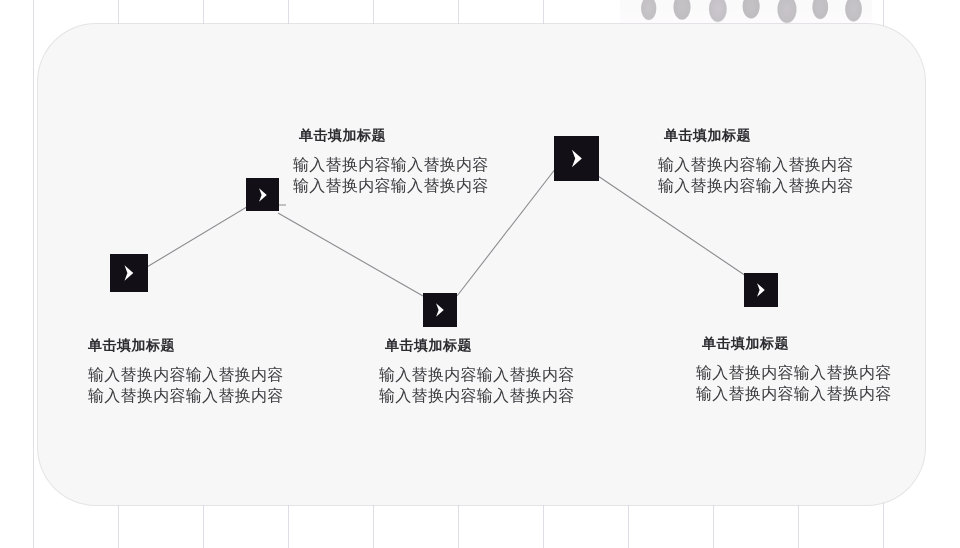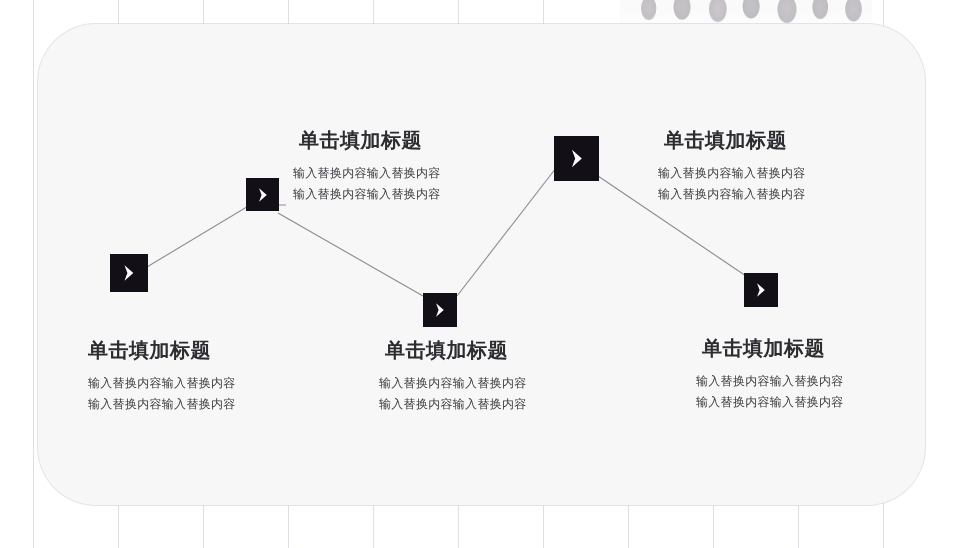--- a/index.html
+++ b/index.html
@@ -102,29 +102,29 @@
     align-items: center;
     justify-content: center;
   }
   .node-icon svg { display: block; }
 
   
   .node-text {
     position: absolute;
   }
   .node-title {
-    font-size: 20px;
+    font-size: 14px;
     font-weight: bold;
     color: #2b2b30;
     letter-spacing: 0.5px;
     white-space: nowrap;
     margin: 0 0 9px 0;
   }
   .node-line {
-    font-size: 12px;
+    font-size: 16px;
     color: #3a3a3f;
     letter-spacing: 0.3px;
     white-space: nowrap;
     line-height: 21px;
   }
   .node-text.align-left .node-title { text-align: left; }
   .node-text.indent .node-title { padding-left: 6px; }
 </style>
 </head>
 <body>

